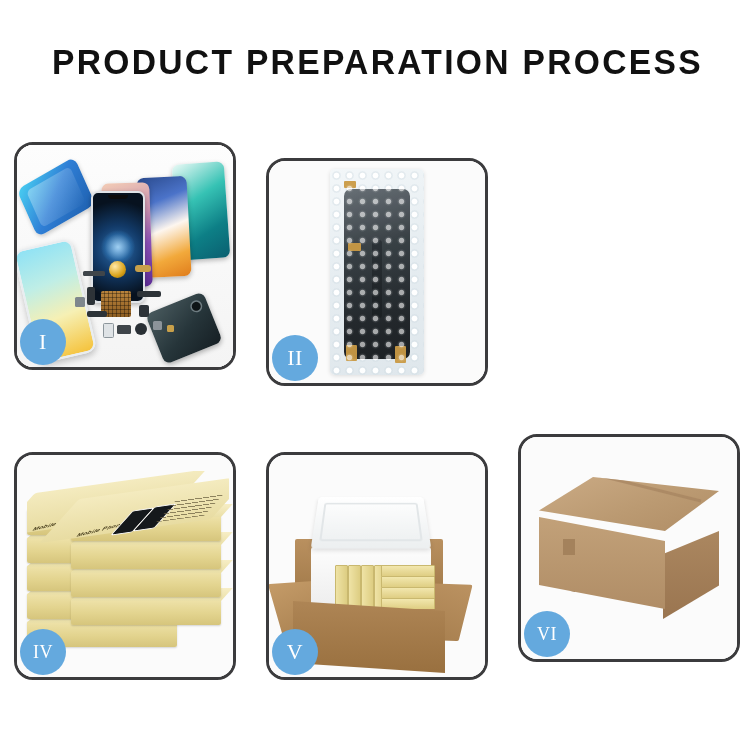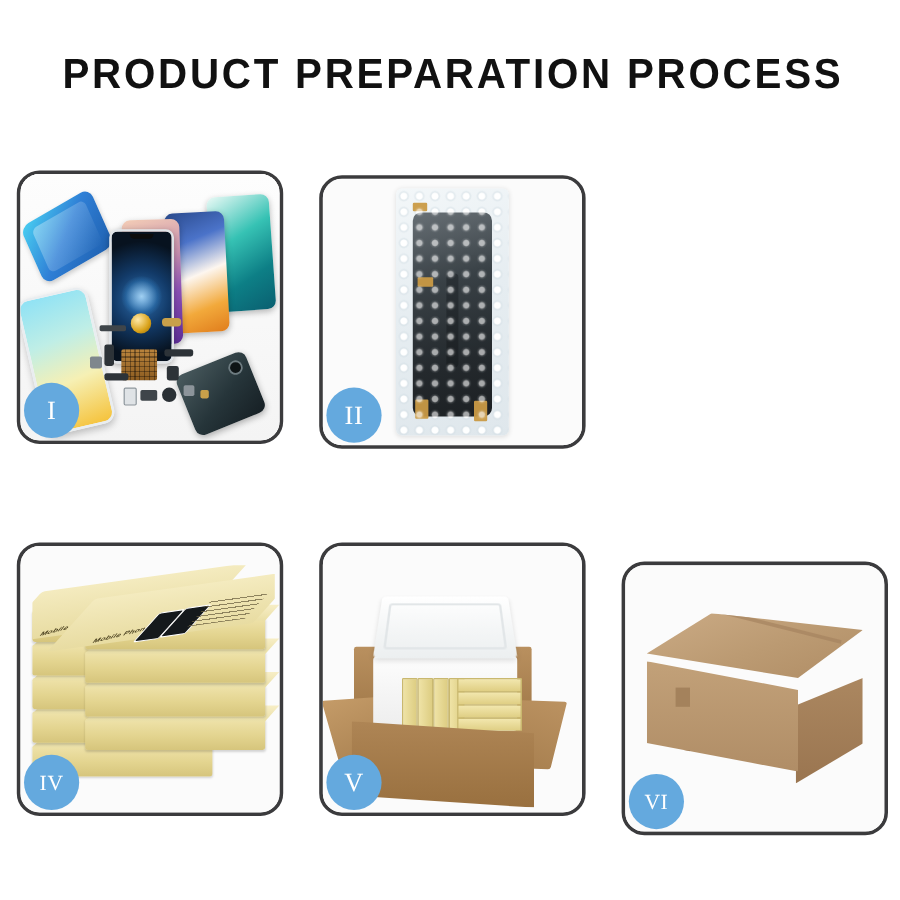--- a/index.html
+++ b/index.html
@@ -21,22 +21,22 @@
   }
   .subtitle{
     margin:0;padding-top:9px;
     font-size:14.5px;line-height:19px;font-weight:400;
     letter-spacing:.25px;color:#1b1b1b;white-space:nowrap;
   }
 
   
   .grid{position:absolute;left:14px;top:142px;width:726px;height:570px;}
   .cell{position:absolute;width:222px;height:228px;}
-  .c0{left:0;top:0;}   .c1{left:252px;top:4px;}   .c2{left:504px;top:0;}
-  .c3{left:0;top:310px;} .c4{left:252px;top:310px;} .c5{left:504px;top:326px;}
+  .c0{left:0;top:0;}   .c1{left:252px;top:16px;}   .c2{left:504px;top:0;}
+  .c3{left:0;top:310px;} .c4{left:252px;top:310px;} .c5{left:504px;top:292px;}
 
   .panel{
     position:absolute;inset:0;
     border:3px solid #3b3b3d;border-radius:19px;
     background:#fdfdfd;overflow:hidden;
   }
   .scene{position:absolute;inset:0;overflow:hidden;background:#fbfbfb;}
 
   .badge{
     position:absolute;left:3px;bottom:2px;

